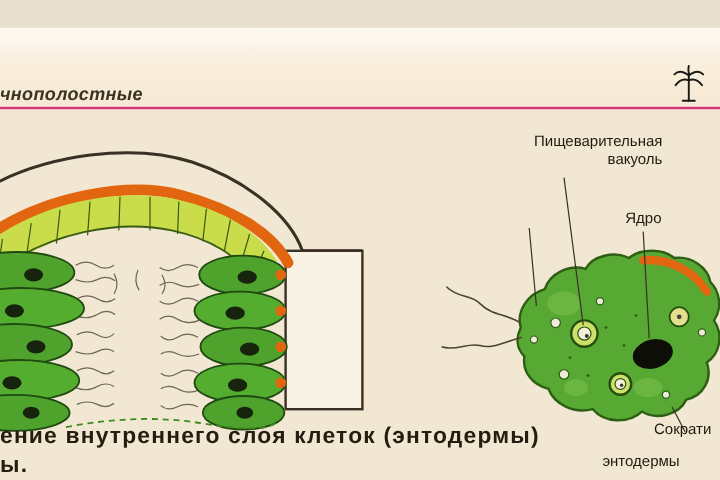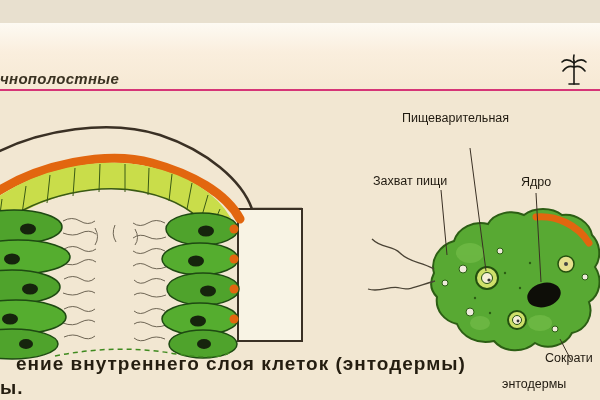--- a/index.html
+++ b/index.html
@@ -24,21 +24,21 @@
   .header-title {
     position:absolute; left:0; top:47px;
     font-size:15px; font-weight:bold; font-style:italic;
     color:#3a3222; letter-spacing:.3px; white-space:nowrap;
   }
   .art { position:absolute; left:0; top:0; }
   .lbl {
     position:absolute; font-size:12.5px; color:#201a10;
     white-space:nowrap; line-height:15px;
   }
-  .lbl-center { text-align:left; }
+  .lbl-center { text-align:right; }
   .caption {
     position:absolute; left:0; font-weight:bold; color:#241d10;
     font-size:19px; letter-spacing:1px; white-space:nowrap;
   }
 </style>
 </head>
 <body>
 
 <div class="page">
 
@@ -202,25 +202,25 @@
         <line x1="470" y1="125" x2="486" y2="248"></line>
         <line x1="441" y1="167" x2="447" y2="232"></line>
         <line x1="536" y1="170" x2="541" y2="259"></line>
         <line x1="571" y1="337" x2="560" y2="316"></line>
       </g>
     </g>
   </svg>
 
   <div class="lbl lbl-center" style="left:402px; top:88px; width:150px;">
     <div>Пищеварительная</div>
+    <div>вакуоль</div>
   </div>
 
-  <div class="lbl" style="left:373px; top:151px;">Захват пищи</div>
 
   <div class="lbl" style="left:521px; top:152px;text-align:center;">Ядро</div>
 
   <div class="lbl" style="left:545px; top:328px;">Сократи</div>
   <div class="lbl" style="left:502px; top:354px;">энтодермы</div>
 
-  <div class="caption" style="top:330px;padding-left:16px;">ение внутреннего слоя клеток (энтодермы)</div>
+  <div class="caption" style="top:330px;">ение внутреннего слоя клеток (энтодермы)</div>
   <div class="caption" style="top:354px;">ы.</div>
 
 </div>
 
 </body></html>

